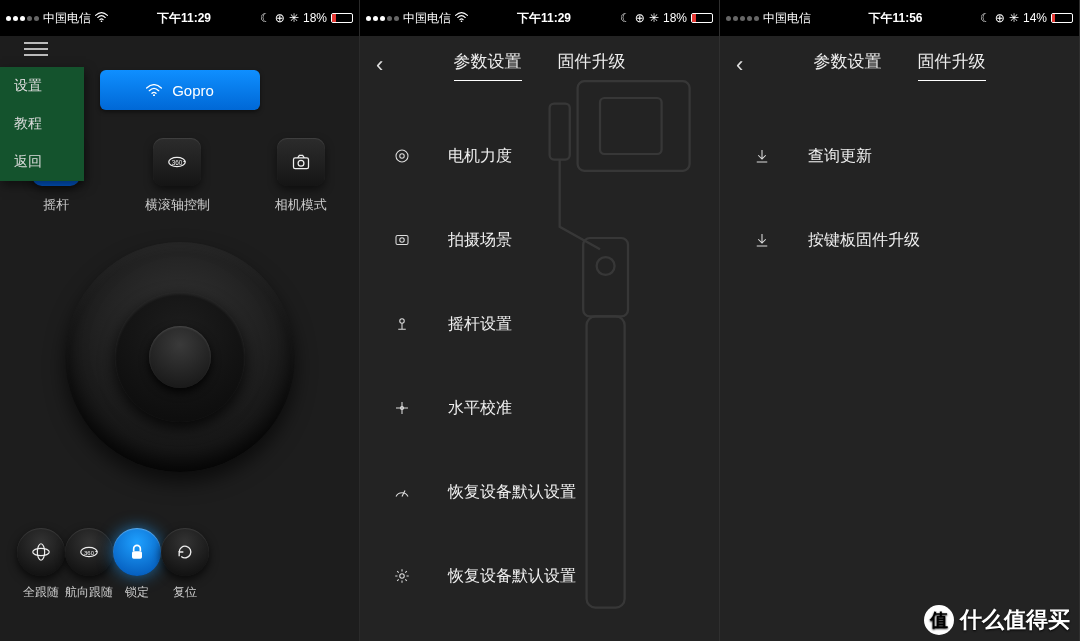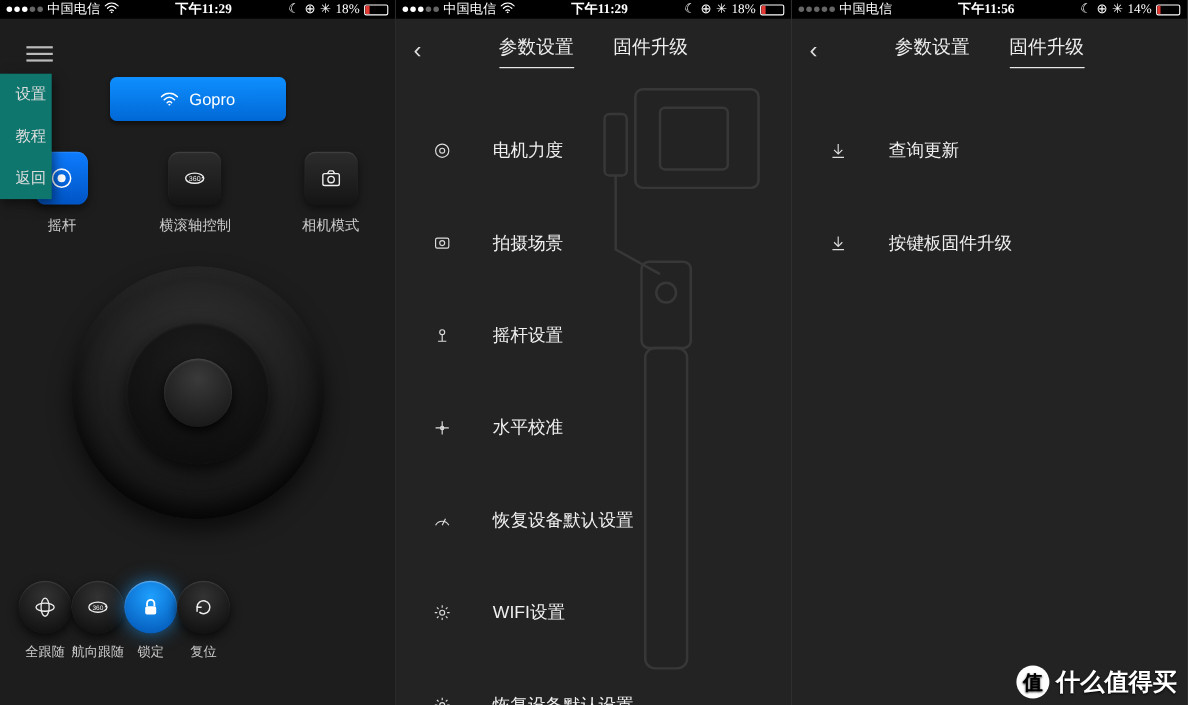--- a/index.html
+++ b/index.html
@@ -15,29 +15,28 @@
   .screen {
     width: 360px;
     height: 641px;
     background: #232323;
     position: relative;
     border-right: 1px solid rgba(255,255,255,0.06);
   }
   .screen:last-of-type { border-right:none; }
   
   .status-bar {
-    height: 17px;
+    height: 36px;
     color: #fff;
     font-size: 12px;
     display: flex;
     align-items: center;
     padding: 0 6px;
     background: #000;
     justify-content: space-between;
-    font-family: Liberation Serif, serif;
   }
   .sb-left, .sb-right { display:flex; align-items:center; gap:4px; }
   .sb-center { font-weight:600; }
   .sig-dots { display:flex; gap:2px; }
   .sig-dots span { width:5px; height:5px; border-radius:50%; background:#666; }
   .sig-dots span.on { background:#fff; }
   .batt { width:22px; height:10px; border:1px solid #fff; border-radius:2px; position:relative; overflow:hidden;}
   .batt::after { content:""; position:absolute; right:-3px; top:2px; width:2px; height:4px; background:#fff; border-radius:1px;}
   .batt-fill { height:100%; background:#e53935; }
   
@@ -47,22 +46,22 @@
   .gopro-btn {
     position:absolute; top:70px; left:100px; width:160px; height:40px;
     background: linear-gradient(#0f8fff, #0068d6);
     border-radius:6px; color:#fff; font-size:15px;
     display:flex; align-items:center; justify-content:center; gap:10px;
     box-shadow:0 2px 4px rgba(0,0,0,0.5);
   }
   .wifi-ico { width:16px; height:12px; position:relative; }
   .wifi-ico svg { display:block; }
   .side-menu {
-    position:absolute; top:67px; left:0; width:47px;
-    background:#0f766e; color:#ddd; font-size:14px;
+    position:absolute; top:67px; left:0; width:84px;
+    background:#14532d; color:#ddd; font-size:14px;
     display:flex; flex-direction:column;
     box-shadow:2px 4px 10px rgba(0,0,0,0.5);
     z-index:20;
   }
   .side-menu div { padding:10px 0 10px 14px; }
   .mode-row {
     position:absolute; top:138px; left:0; right:0; display:flex; justify-content:space-around;
   }
   .mode-item { display:flex; flex-direction:column; align-items:center; gap:10px; color:#ccc; font-size:13px; }
   .mode-box {
@@ -366,29 +365,20 @@
         </span>
       <span>恢复设备默认设置</span>
     </div>
     <div class="list-item">
       <span class="list-ico">
           <svg viewBox="0 0 24 24">
             <circle cx="12" cy="12" r="3"></circle>
             <path d="M12 3v3M12 18v3M3 12h3M18 12h3M5.6 5.6l2 2M16.4 16.4l2 2M18.4 5.6l-2 2M7.6 16.4l-2 2"></path>
           </svg>
         </span>
-      <span>WIFI设置</span>
-    </div>
-    <div class="list-item">
-      <span class="list-ico">
-          <svg viewBox="0 0 24 24">
-            <circle cx="12" cy="12" r="3"></circle>
-            <path d="M12 3v3M12 18v3M3 12h3M18 12h3M5.6 5.6l2 2M16.4 16.4l2 2M18.4 5.6l-2 2M7.6 16.4l-2 2"></path>
-          </svg>
-        </span>
       <span>恢复设备默认设置</span>
     </div>
   </div>
 </div>
 
 <div class="screen">
   <div class="status-bar">
     <div class="sb-left">
       <div class="sig-dots">
         <span></span>

